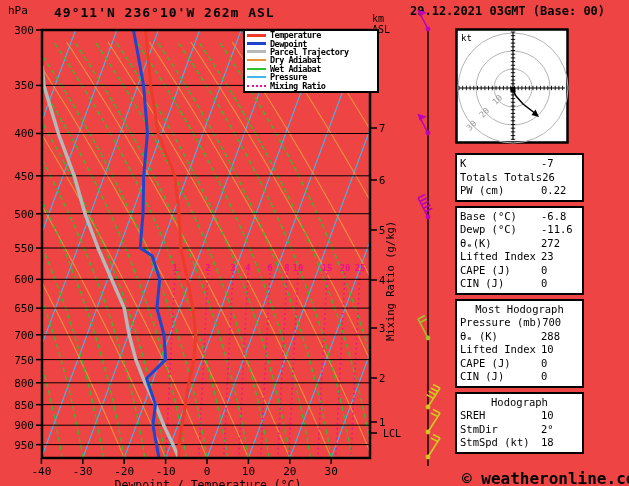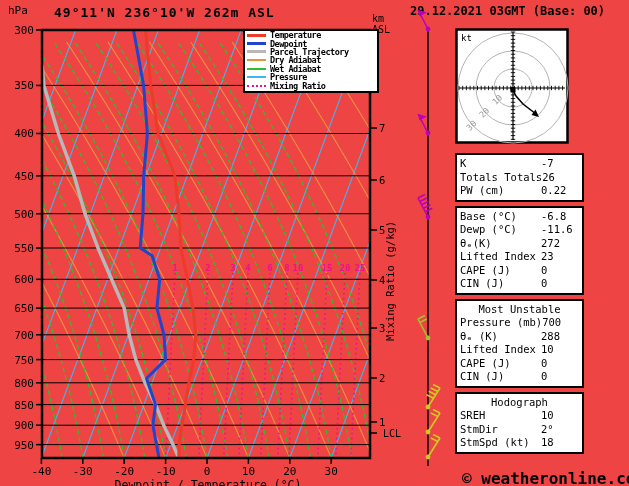--- a/index.html
+++ b/index.html
@@ -438,21 +438,21 @@
         <div class="trow">
           <span class="tlabel">CAPE (J)</span>
           <span class="tval">0</span>
         </div>
         <div class="trow">
           <span class="tlabel">CIN (J)</span>
           <span class="tval">0</span>
         </div>
       </div>
       <div class="tbox">
-        <div class="thead">Most Unstable</div>
+        <div class="thead">Most Hodograph</div>
         <div class="trow">
           <span class="tlabel">Pressure (mb)</span>
           <span class="tval">700</span>
         </div>
         <div class="trow">
           <span class="tlabel">θₑ (K)</span>
           <span class="tval">288</span>
         </div>
         <div class="trow">
           <span class="tlabel">Lifted Index</span>

